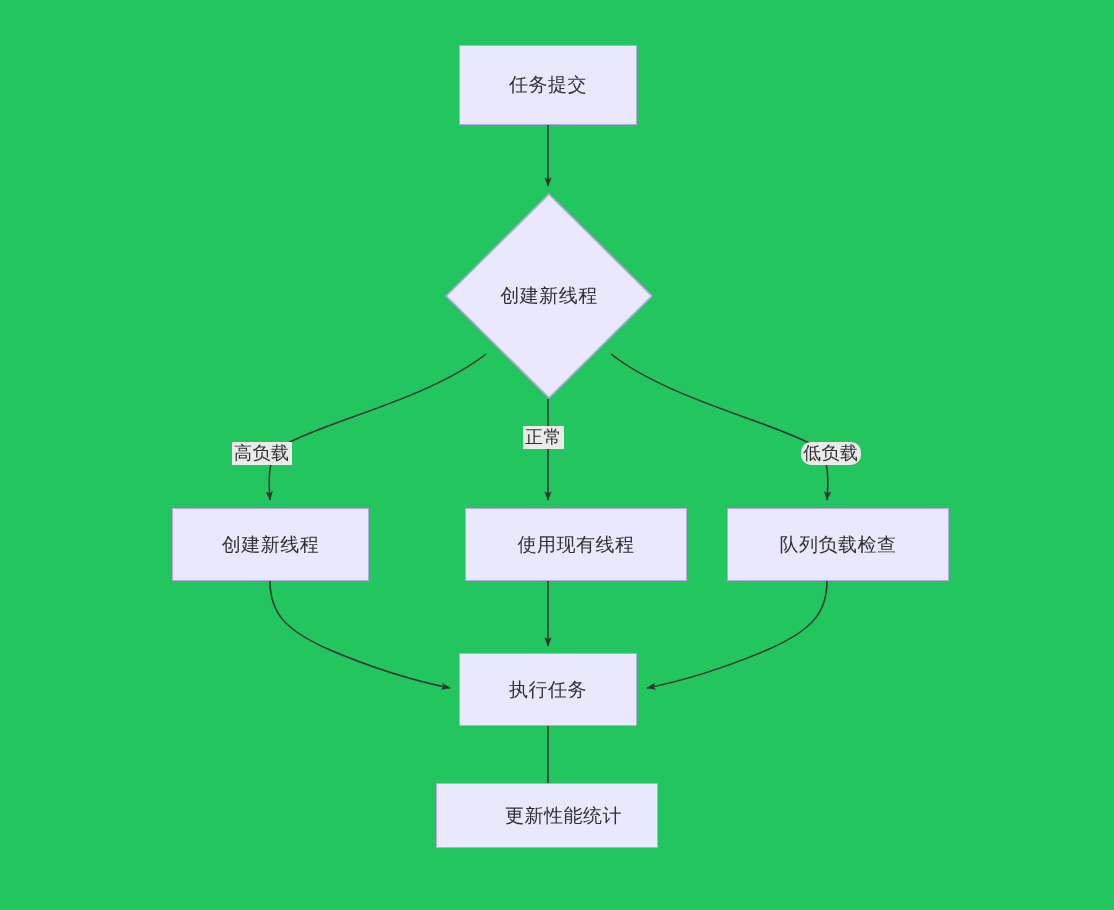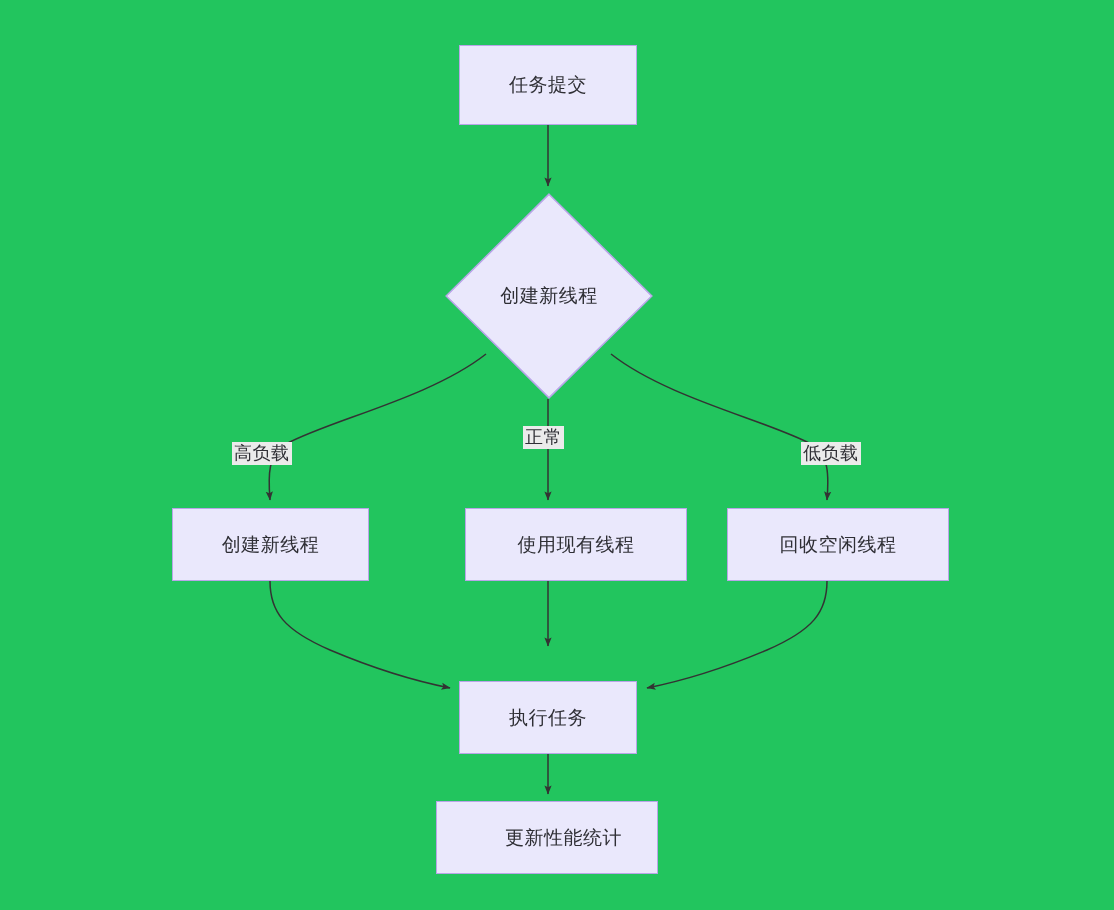--- a/index.html
+++ b/index.html
@@ -106,30 +106,30 @@
 
   <div class="node" style="left:172px; top:508px; width:197px; height:73px;">
     <span>创建新线程</span>
   </div>
 
   <div class="node" style="left:437px; top:508px; width:222px; height:73px;margin-left:28px;">
     <span>使用现有线程</span>
   </div>
 
   <div class="node" style="left:727px; top:508px; width:222px; height:73px;">
-    <span>回收空闲线程</span>
+    <span>队列负载检查</span>
   </div>
 
-  <div class="node" style="left:459px; top:653px; width:178px; height:73px;margin-top:28px;">
+  <div class="node" style="left:459px; top:653px; width:178px; height:73px;">
     <span>执行任务</span>
   </div>
 
-  <div class="node" style="left:436px; top:801px; width:222px; height:73px;padding-left:33px;">
+  <div class="node" style="left:436px; top:783px; width:222px; height:65px;padding-left:33px;">
     <span>更新性能统计</span>
   </div>
 
   <div class="edge-label" style="left:232px; top:442px;">高负载</div>
 
   <div class="edge-label" style="left:523px; top:426px;">正常</div>
 
-  <div class="edge-label" style="left:801px; top:442px;">低负载</div>
+  <div class="edge-label" style="left:801px; top:442px;border-radius:10px;">低负载</div>
 
 </div>
 
 </body></html>

